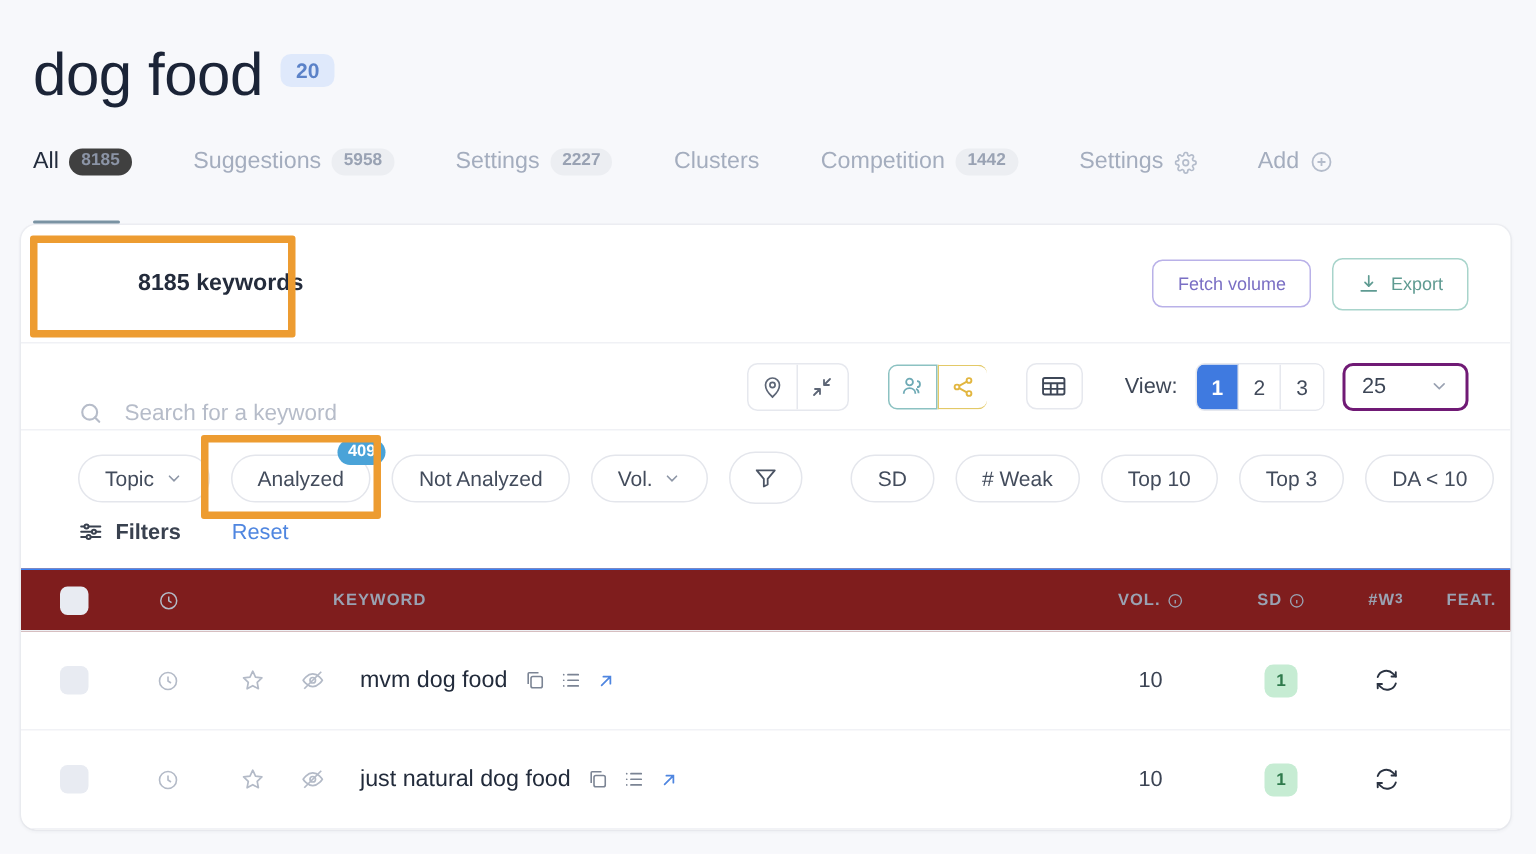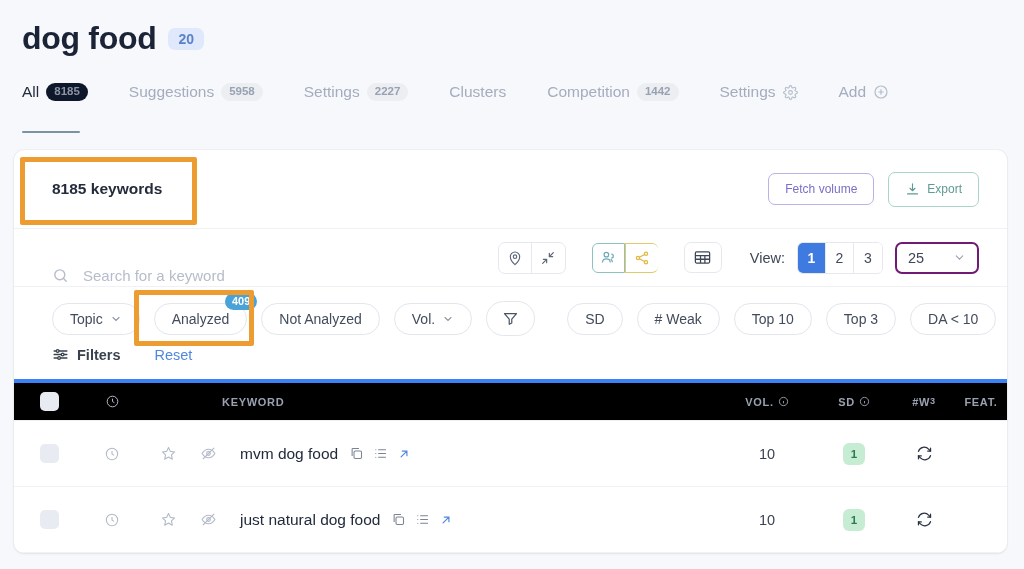--- a/index.html
+++ b/index.html
@@ -8,60 +8,60 @@
     background: #f7f8fb;
     font-family: "Liberation Sans", sans-serif;
     overflow: hidden;
   }
   .page { position: relative; width: 1024px; height: 569px; background: #f7f8fb; }
 
   
   .header { padding: 20px 0 0 22px; }
   .title-row { display: flex; align-items: center; gap: 12px; }
   .page-title {
-    font-size: 32px; font-weight: 700; color: #1b2437; letter-spacing: -0.3px;
+    font-size: 40px; font-weight: 400; color: #1b2437; letter-spacing: -0.3px; margin-top: 8px;
   }
   .title-badge {
     background: #dfe9fb; color: #5b82c8; font-size: 14px; font-weight: 600;
     border-radius: 7px; padding: 4px 10px; line-height: 1;
   }
 
   
   .tabs {
     display: flex; align-items: center; gap: 41px;
     margin-top: 26px; padding-left: 22px;
   }
   .tab { display: flex; align-items: center; gap: 7px; position: relative;
          padding-bottom: 6px; cursor: pointer; }
   .tab-label { font-size: 15.5px; color: #a4adbe; font-weight: 400; }
   .tab.active .tab-label { color: #232c3d; font-weight: 500; }
   .tab-count {
     background: #eceef2; color: #99a2b3; font-size: 11.5px; font-weight: 600;
     border-radius: 9px; padding: 3px 8px; line-height: 1;
   }
-  .tab.active .tab-count { background: #0f172a; color: #8b94a6; }
+  .tab.active .tab-count { background: #404040; color: #8b94a6; }
   .tab.active::after {
     content: ""; position: absolute; left: 0; right: 8px; bottom: -26px;
     height: 2px; background: #7a93a3; border-radius: 2px;
   }
   .tab-icon { color: #b4bccb; display: flex; align-items: center; }
 
   
   .card {
     position: absolute; left: 14px; top: 150px; width: 993px;
     background: #fff; border-radius: 10px;
     box-shadow: 0 1px 3px rgba(30,40,60,.07), 0 0 0 1px rgba(30,40,60,.03);
     overflow: hidden;
   }
 
   .card-top {
     height: 78px; display: flex; align-items: center;
     justify-content: space-between; padding: 0 28px 0 38px;
   }
-  .kw-count { font-size: 15.5px; font-weight: 700; color: #242c3c; }
+  .kw-count { font-size: 15.5px; font-weight: 700; color: #242c3c; margin-left: 40px; }
   .top-actions { display: flex; align-items: center; gap: 14px; }
   .btn {
     display: flex; align-items: center; gap: 7px;
     font-size: 12px; border-radius: 7px; padding: 9px 16px;
     background: #fff; cursor: pointer; line-height: 1;
   }
   .btn-fetch { border: 1px solid #b9b1e8; color: #7a6fc4; }
   .btn-export { border: 1px solid #a8d4cb; color: #5f9b92; }
 
   
@@ -130,21 +130,21 @@
   .filters-second { display: flex; align-items: center; gap: 34px; margin-top: 10px; }
   .filters-link {
     display: flex; align-items: center; gap: 8px; font-size: 14.5px;
     color: #39414f; font-weight: 600; cursor: pointer;
   }
   .reset-link { font-size: 14.5px; color: #4f86e0; cursor: pointer; }
 
   
   .thead {
     display: flex; align-items: center; height: 42px;
-    background: #000000; border-top: 4px solid #3b82f6; border-bottom: 1px solid #eef0f4;
+    background: #7f1d1d; border-top: 1px solid #3b82f6; border-bottom: 1px solid #eef0f4;
     font-size: 11px; font-weight: 700; letter-spacing: .7px; color: #9aa2b2;
   }
   .trow {
     display: flex; align-items: center; height: 66px;
     border-bottom: 1px solid #f1f2f6;
   }
   .c-check { width: 62px; display: flex; justify-content: center; padding-left: 8px; }
   .c-clock { width: 72px; display: flex; justify-content: center; color: #b3bac7; }
   .c-star  { width: 40px; display: flex; justify-content: center; color: #b3bac7; }
   .c-eye   { width: 40px; display: flex; justify-content: center; color: #b3bac7; }

